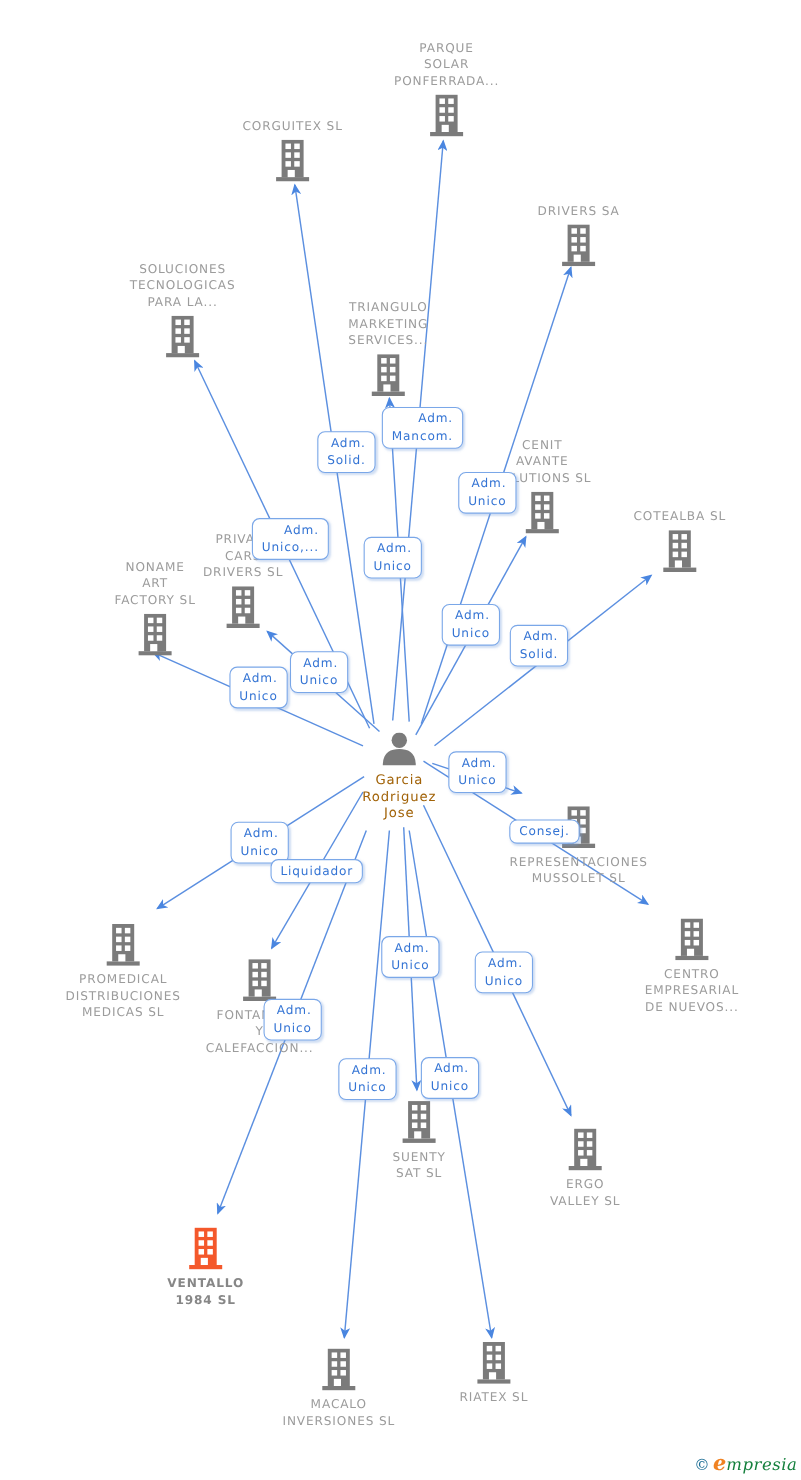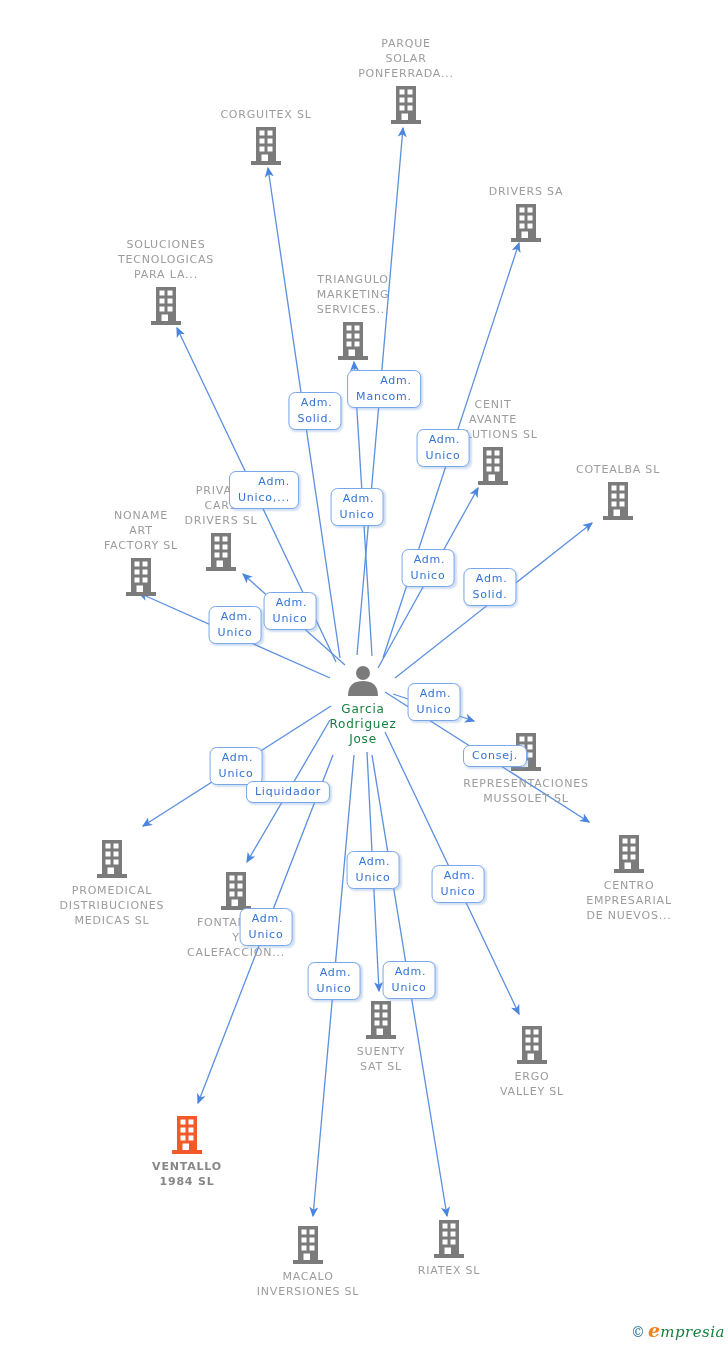--- a/index.html
+++ b/index.html
@@ -4,21 +4,21 @@
 <style>
   html,body { margin:0; padding:0; background:#ffffff; }
   #stage {
     position:relative; width:728px; height:1345px; background:#ffffff;
     overflow:hidden; font-family:"DejaVu Sans","Liberation Sans",sans-serif;
   }
   #edges { position:absolute; left:0; top:0; width:728px; height:1345px; z-index:1; }
   .node { position:absolute; text-align:center; z-index:2; cursor:pointer; }
   .name { font-size:11px; color:#9c9c9c; letter-spacing:0.8px; line-height:15px; }
   .highlight .name { color:#878787; font-weight:bold; }
-  .person-name { font-size:12px; color:#15803d; letter-spacing:0.8px; line-height:15px; margin-top:6px; }
+  .person-name { font-size:12px; color:#a16207; letter-spacing:0.8px; line-height:15px; margin-top:6px; }
   .icon-wrap { display:block; }
   .icon-wrap svg { display:block; margin:0 auto; }
   .above .icon-wrap { margin-top:5px; }
   .below .name { margin-top:5px; }
   .edge-label {
     position:absolute; transform:translate(-50%,-50%); z-index:3;
     background:#ffffff; border:1.4px solid #7aa7e8; border-radius:7px;
     padding:2px 8px; text-align:right; color:#3474d4; font-size:11px;
     line-height:16px; letter-spacing:0.8px; white-space:nowrap;
     box-shadow:1.5px 1.5px 2px rgba(120,160,220,0.35);

